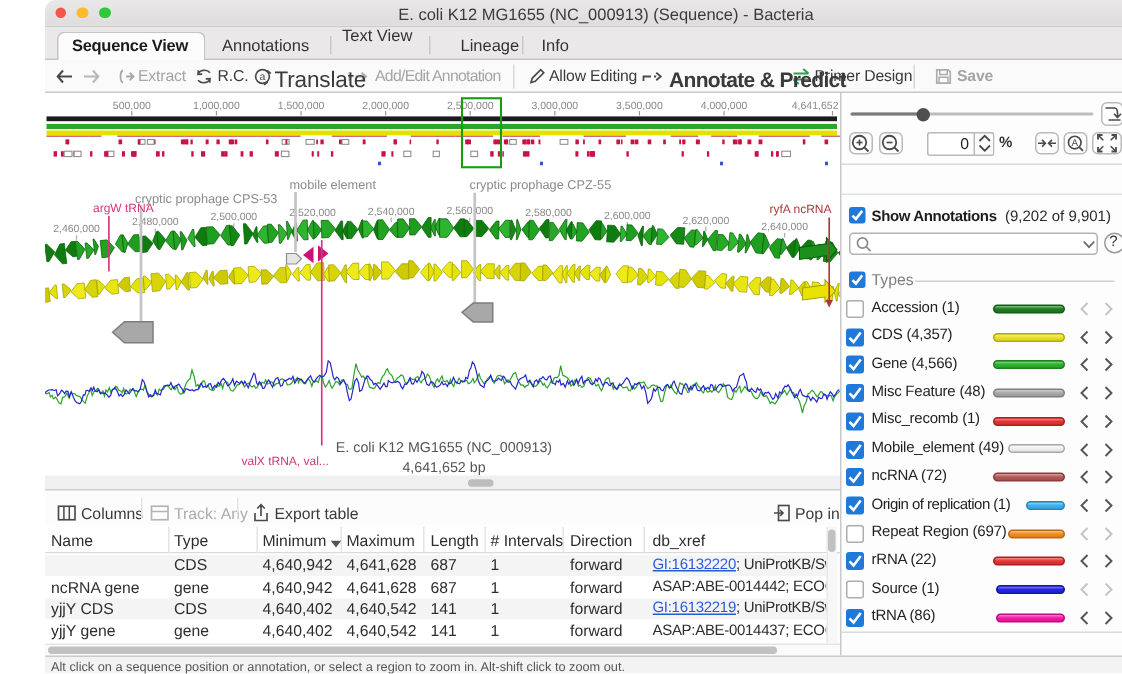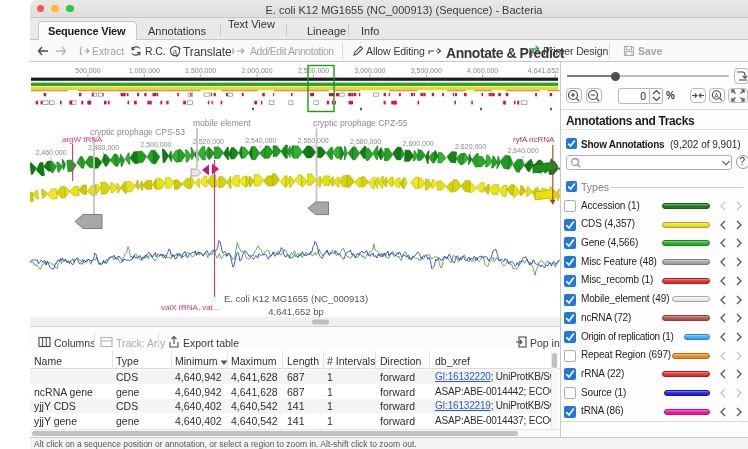--- a/index.html
+++ b/index.html
@@ -60,21 +60,21 @@
       <path d="M2.5,2.5 L10,2.5 L11.5,4 L11.5,11.5 L2.5,11.5 Z" fill="none" stroke="#ababab" stroke-width="1.1"></path>
       <rect x="4.5" y="2.5" width="5" height="3.2" fill="none" stroke="#ababab" stroke-width="1"></rect>
       <rect x="4" y="7.5" width="6" height="4" fill="none" stroke="#ababab" stroke-width="1"></rect>
     </svg>
 <svg style="position:absolute;left:729px;top:44px" width="15" height="14" viewBox="0 0 15 14">
       <rect x="1.5" y="2.5" width="12" height="9" rx="1.5" fill="none" stroke="#6a6a6a" stroke-width="1.1"></rect>
       <line x1="9.5" y1="2.5" x2="9.5" y2="11.5" stroke="#6a6a6a" stroke-width="1.1"></line>
     </svg>
 <div style="position:absolute;left:62px;top:45px;font-size:10.5px;letter-spacing:-0.1px;color:#a4a4a4;font-weight:normal;white-space:nowrap">Extract</div>
 <div style="position:absolute;left:115px;top:45px;font-size:10.5px;letter-spacing:-0.1px;color:#3a3a3a;font-weight:normal;white-space:nowrap">R.C.</div>
-<div style="position:absolute;left:153px;top:45px;font-size:12px;letter-spacing:-0.1px;color:#3a3a3a;font-weight:normal;white-space:nowrap">Translate</div>
+<div style="position:absolute;left:153px;top:45px;font-size:15px;letter-spacing:-0.1px;color:#3a3a3a;font-weight:normal;white-space:nowrap">Translate</div>
 <div style="position:absolute;left:220px;top:45px;font-size:10.5px;letter-spacing:-0.45px;color:#a4a4a4;font-weight:normal;white-space:nowrap">Add/Edit Annotation</div>
 <div style="position:absolute;left:336px;top:45px;font-size:10.5px;letter-spacing:-0.1px;color:#3a3a3a;font-weight:normal;white-space:nowrap">Allow Editing</div>
 <div style="position:absolute;left:416px;top:45px;font-size:14px;letter-spacing:-0.45px;color:#3a3a3a;font-weight:bold;white-space:nowrap">Annotate &amp; Predict</div>
 <div style="position:absolute;left:513px;top:45px;font-size:10.5px;letter-spacing:-0.1px;color:#3a3a3a;font-weight:normal;white-space:nowrap">Primer Design</div>
 <div style="position:absolute;left:608px;top:45px;font-size:10.5px;letter-spacing:-0.1px;color:#a4a4a4;font-weight:bold;white-space:nowrap">Save</div>
 <div style="position:absolute;left:312px;top:43px;width:1px;height:16px;background:#d8d8d8"></div>
     <div style="position:absolute;left:579px;top:43px;width:1px;height:16px;background:#d8d8d8"></div>
 
 <svg width="530" height="53" viewBox="0 62 530 53" style="position:absolute;left:0;top:62px">
 <rect x="0" y="62" width="530" height="53" fill="#ffffff"></rect>
@@ -612,21 +612,20 @@
     <svg style="position:absolute;left:680px;top:88.5px" width="14" height="14" viewBox="0 0 14 14">
       <circle cx="6.5" cy="6" r="4.2" fill="none" stroke="#4a4a4a" stroke-width="1.1"></circle>
       <line x1="9.6" y1="9.2" x2="12" y2="11.6" stroke="#4a4a4a" stroke-width="1.2"></line>
       <text x="6.5" y="8.5" font-size="6.5" fill="#4a4a4a" text-anchor="middle">A</text>
     </svg>
 <div style="position:absolute;left:698px;top:88px;width:20px;height:15px;background:#fdfdfd;border:1px solid #b9b9b9;border-radius:4px;"></div>
     <svg style="position:absolute;left:701px;top:89px" width="14" height="13" viewBox="0 0 14 13">
       <path d="M1,4 L1,1 L4,1 M10,1 L13,1 L13,4 M13,9 L13,12 L10,12 M4,12 L1,12 L1,9" fill="none" stroke="#4a4a4a" stroke-width="1.2"></path>
       <path d="M1,1 L4.5,4.5 M13,1 L9.5,4.5 M13,12 L9.5,8.5 M1,12 L4.5,8.5" stroke="#4a4a4a" stroke-width="1.1"></path>
     </svg>
-<div style="position:absolute;left:536px;top:114px;font-size:12px;font-weight:bold;color:#1c1c1c;letter-spacing:-0.35px">Annotations and Tracks</div>
 <div style="position:absolute;left:531px;top:129px;width:194px;height:1px;background:#e2e2e2"></div>
 <div style="position:absolute;left:536px;top:138px;width:11px;height:11px;background:#2079d8;border-radius:2px;"></div>
     <svg style="position:absolute;left:536px;top:138px" width="11" height="11">
       <path d="M2.3,5.7 L4.6,8 L8.8,2.6" fill="none" stroke="#ffffff" stroke-width="1.7"></path>
     </svg>
 <div style="position:absolute;left:551px;top:138.5px;font-size:10px;letter-spacing:-0.25px;font-weight:bold;color:#1c1c1c">Show Annotations</div>
 <div style="position:absolute;left:640px;top:138.5px;font-size:10px;color:#2a2a2a">(9,202 of 9,901)</div>
 <div style="position:absolute;left:536px;top:155px;width:166px;height:15px;background:#ffffff;border:1px solid #b2b2b2;border-radius:3px;"></div>
 <svg style="position:absolute;left:540px;top:157px" width="12" height="12" viewBox="0 0 12 12">
       <circle cx="5" cy="5" r="3.4" fill="none" stroke="#8a8a8a" stroke-width="1.1"></circle>

